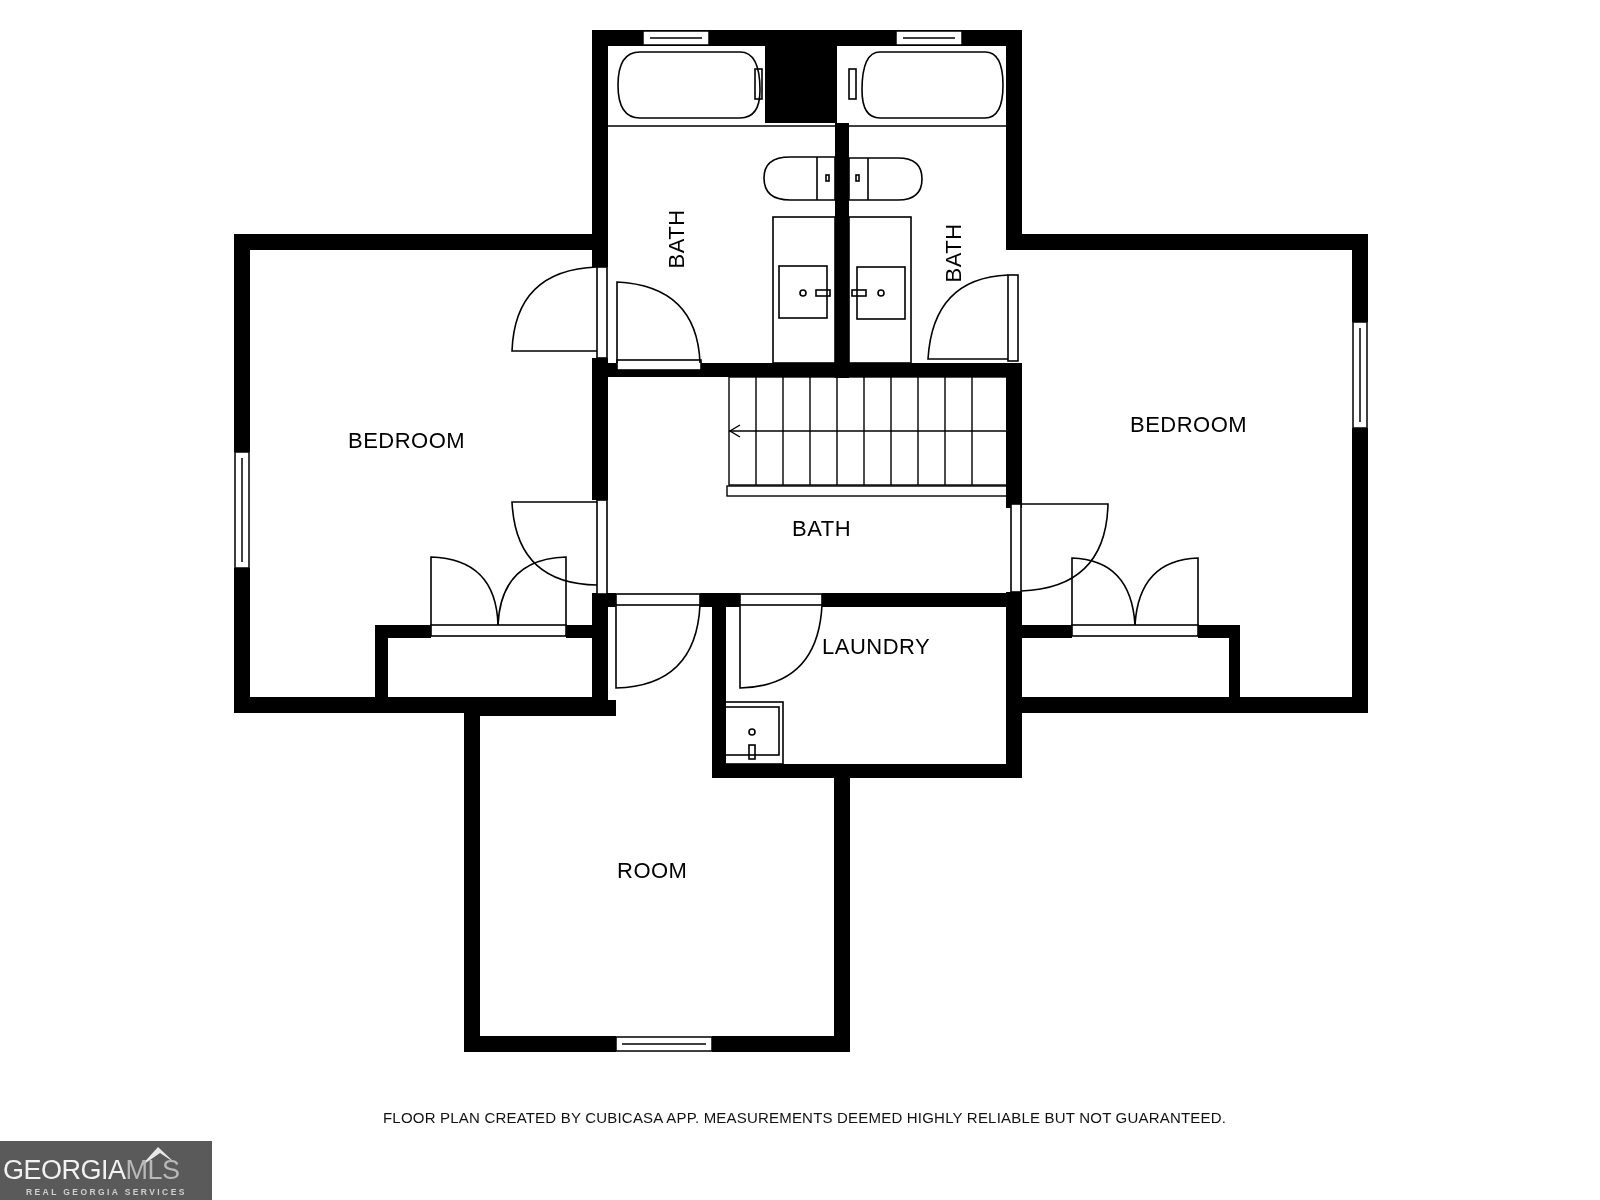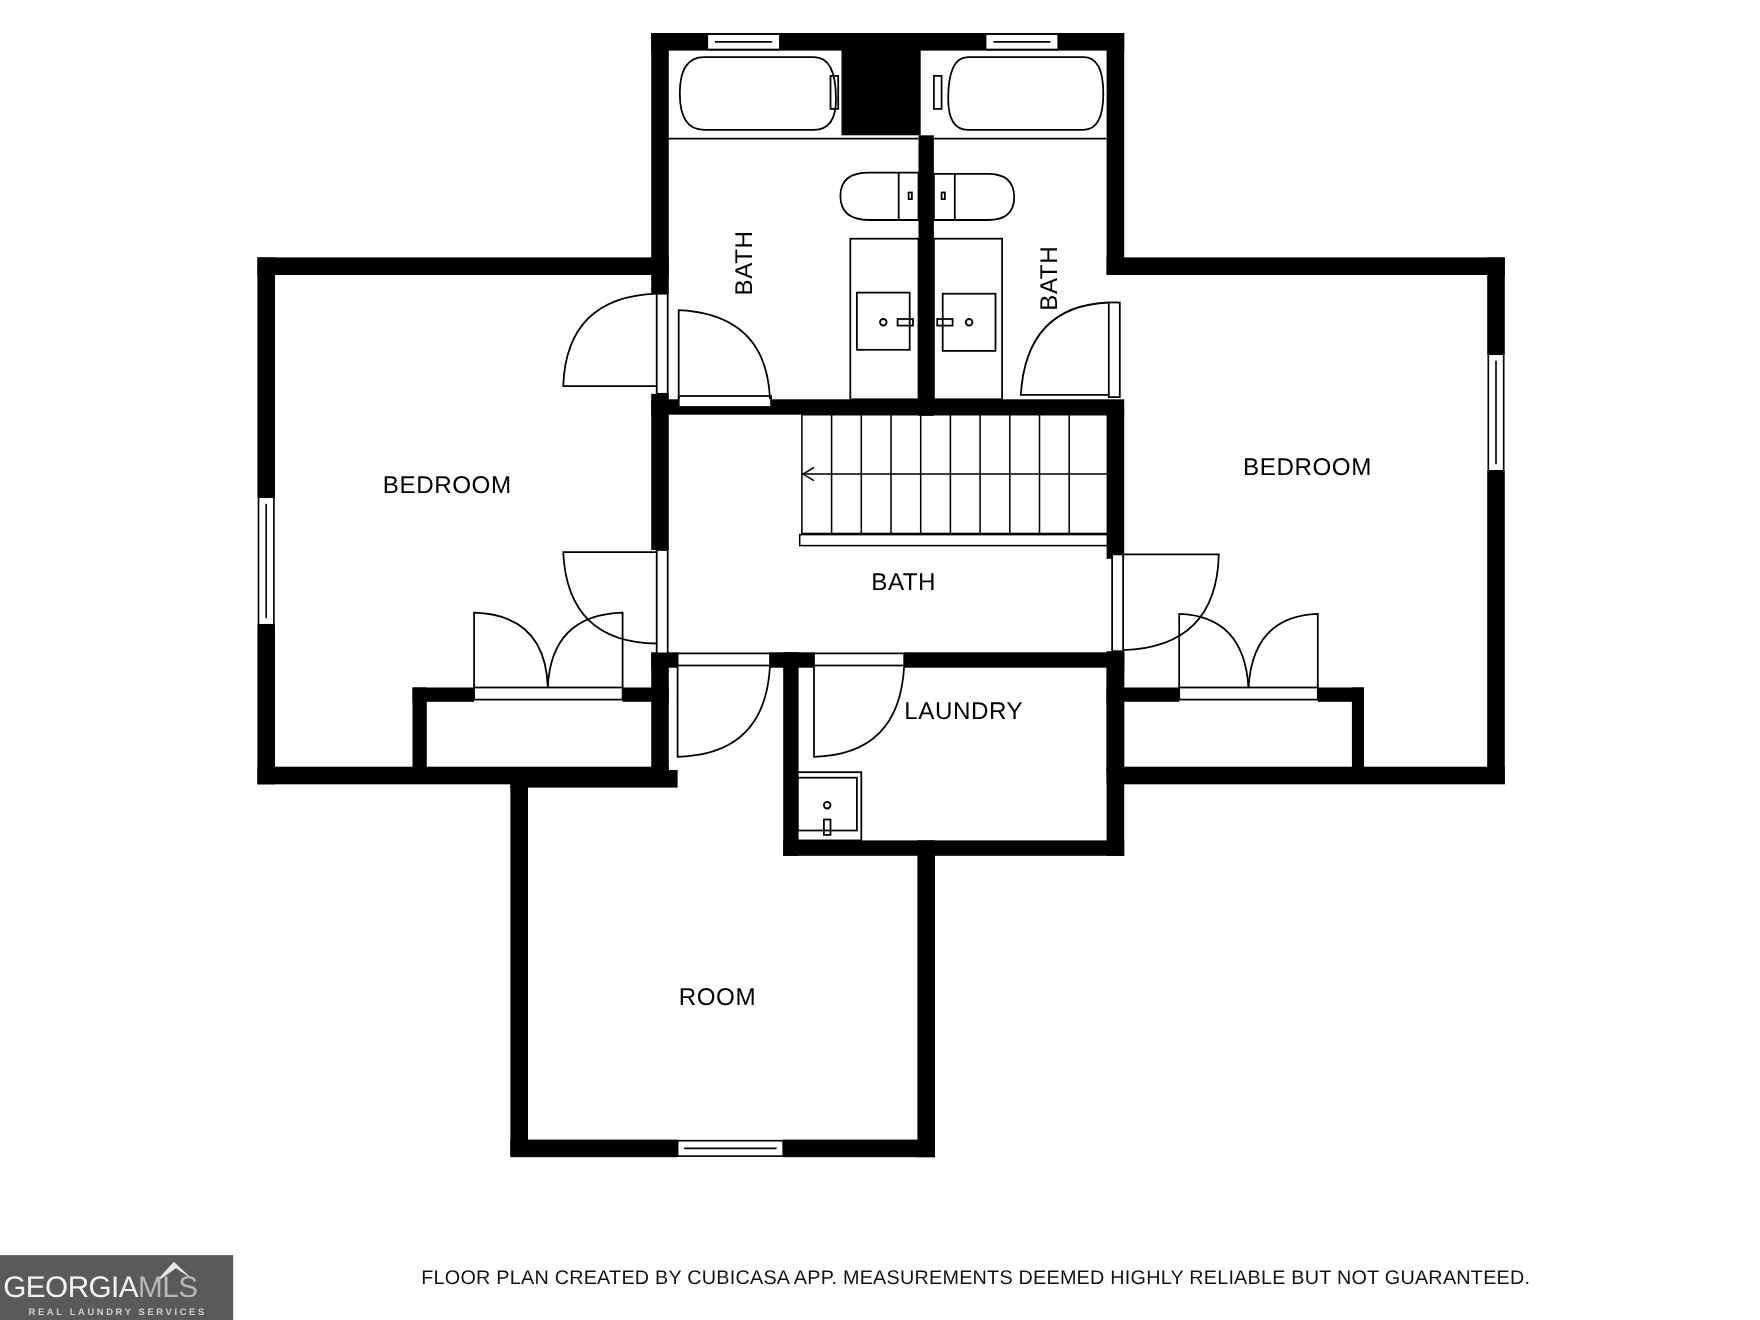--- a/index.html
+++ b/index.html
@@ -1,20 +1,20 @@
 <!DOCTYPE html>
 <html><head>
 <meta charset="utf-8">
 <style>
   html, body { margin: 0; padding: 0; background: #ffffff; }
   body { width: 1600px; height: 1200px; position: relative; overflow: hidden; font-family: "Liberation Sans", sans-serif; }
   #plan { position: absolute; left: 0; top: 0; width: 1600px; height: 1200px; }
   .room-label { position: absolute; font-family: "Liberation Sans", sans-serif; font-size: 22px; color: #000; letter-spacing: 0.5px; white-space: nowrap; }
   .vlabel { transform: rotate(-90deg); transform-origin: center center; }
-  .footer-note { position: absolute; left: 383px; top: 1151px; font-size: 18px; color: #111; white-space: nowrap; letter-spacing: 0.2px; }
+  .footer-note { position: absolute; left: 383px; top: 1109px; font-size: 15px; color: #111; white-space: nowrap; letter-spacing: 0.2px; }
   .logo { position: absolute; left: 0; top: 1141px; width: 212px; height: 59px; background: #5a5a5a; overflow: hidden; }
   .logo-main { position: absolute; left: 3px; top: 14px; font-size: 27px; color: #f2f2f2; letter-spacing: -0.5px; white-space: nowrap; }
   .logo-main .mls { color: #b8b8b8; }
   .logo-sub { position: absolute; left: 26px; top: 46px; font-size: 8.5px; color: #cfcfcf; letter-spacing: 2.4px; white-space: nowrap; font-weight: bold; }
   .logo-roof { position: absolute; left: 130px; top: 0; }
 </style>
 </head>
 <body>
 
 <svg id="plan" viewBox="0 0 1600 1200" xmlns="http://www.w3.org/2000/svg">
@@ -159,23 +159,23 @@
     <rect x="727" y="486" width="284" height="10"></rect>
   </g>
 </svg>
 
 <div class="room-label" style="left:348px; top:428px;">BEDROOM</div>
 <div class="room-label vlabel" style="left:647px; top:226px;">BATH</div>
 <div class="room-label vlabel" style="left:924px; top:240px;">BATH</div>
 <div class="room-label" style="left:1130px; top:412px;">BEDROOM</div>
 <div class="room-label" style="left:792px; top:516px;">BATH</div>
 <div class="room-label" style="left:822px; top:634px;text-align:center;">LAUNDRY</div>
-<div class="room-label" style="left:617px; top:858px;margin-top:36px;">ROOM</div>
+<div class="room-label" style="left:617px; top:858px;">ROOM</div>
 
 <div class="footer-note">FLOOR PLAN CREATED BY CUBICASA APP. MEASUREMENTS DEEMED HIGHLY RELIABLE BUT NOT GUARANTEED.</div>
 
 <div class="logo">
   <svg class="logo-roof" width="50" height="30" viewBox="0 0 50 30">
     <path d="M10 26 L28 6 L45 22 L30 12 Z" fill="#e8e8e8"></path>
   </svg>
   <div class="logo-main"><span>GEORGIA</span><span class="mls">MLS</span></div>
-  <div class="logo-sub">REAL LAUNDRY SERVICES</div>
+  <div class="logo-sub">REAL GEORGIA SERVICES</div>
 </div>
 
 </body></html>

